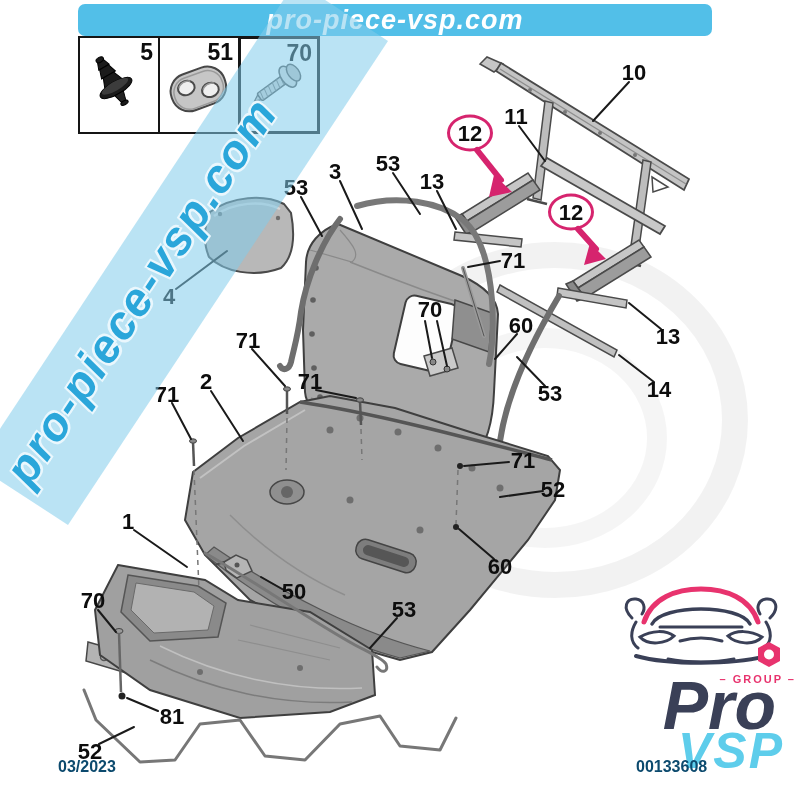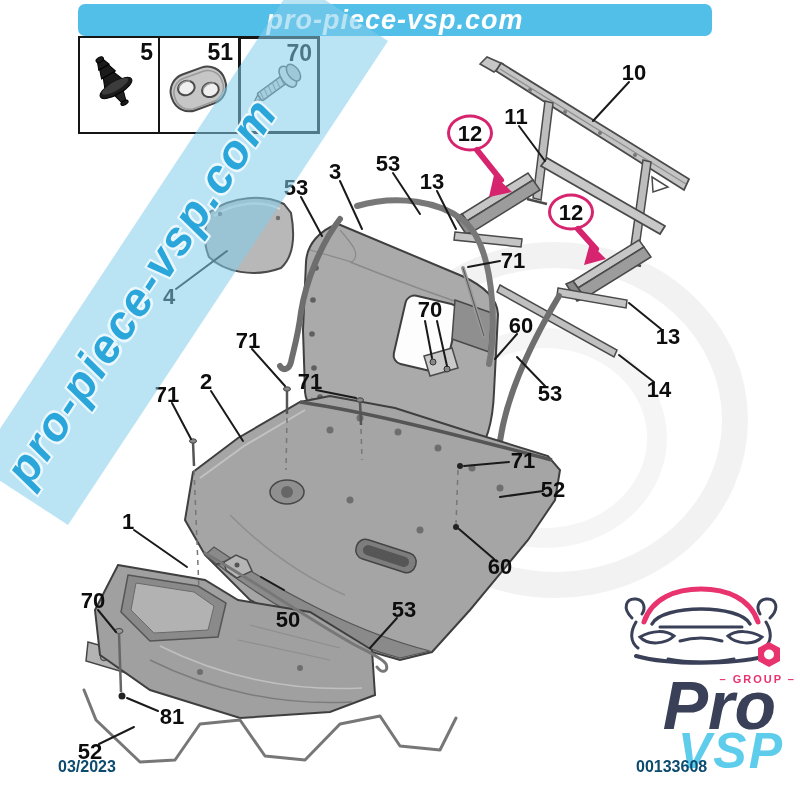--- a/index.html
+++ b/index.html
@@ -309,21 +309,21 @@
       <div class="callout" style="left: 430px; top: 310px;">70</div>
       <div class="callout" style="left: 169px; top: 297px;">4</div>
       <div class="callout" style="left: 248px; top: 341px;">71</div>
       <div class="callout" style="left: 206px; top: 382px;">2</div>
       <div class="callout" style="left: 310px; top: 382px;">71</div>
       <div class="callout" style="left: 167px; top: 395px;">71</div>
       <div class="callout" style="left: 523px; top: 461px;">71</div>
       <div class="callout" style="left: 553px; top: 490px;">52</div>
       <div class="callout" style="left: 500px; top: 567px;">60</div>
       <div class="callout" style="left: 128px; top: 522px;">1</div>
-      <div class="callout" style="left: 288px; top: 592px; margin-top: 28px;">50</div>
+      <div class="callout" style="left: 294px; top: 592px;">50</div>
       <div class="callout" style="left: 93px; top: 601px;">70</div>
       <div class="callout" style="left: 404px; top: 610px;">53</div>
       <div class="callout" style="left: 172px; top: 717px;">81</div>
       <div class="callout" style="left: 90px; top: 752px;">52</div>
     </div>
 
 
   <svg id="wm-band" width="800" height="800" viewBox="0 0 800 800">
     <polygon points="-24,465 296,-19 388,41 68,525" fill="rgba(130,204,235,0.55)"></polygon>
   </svg>

